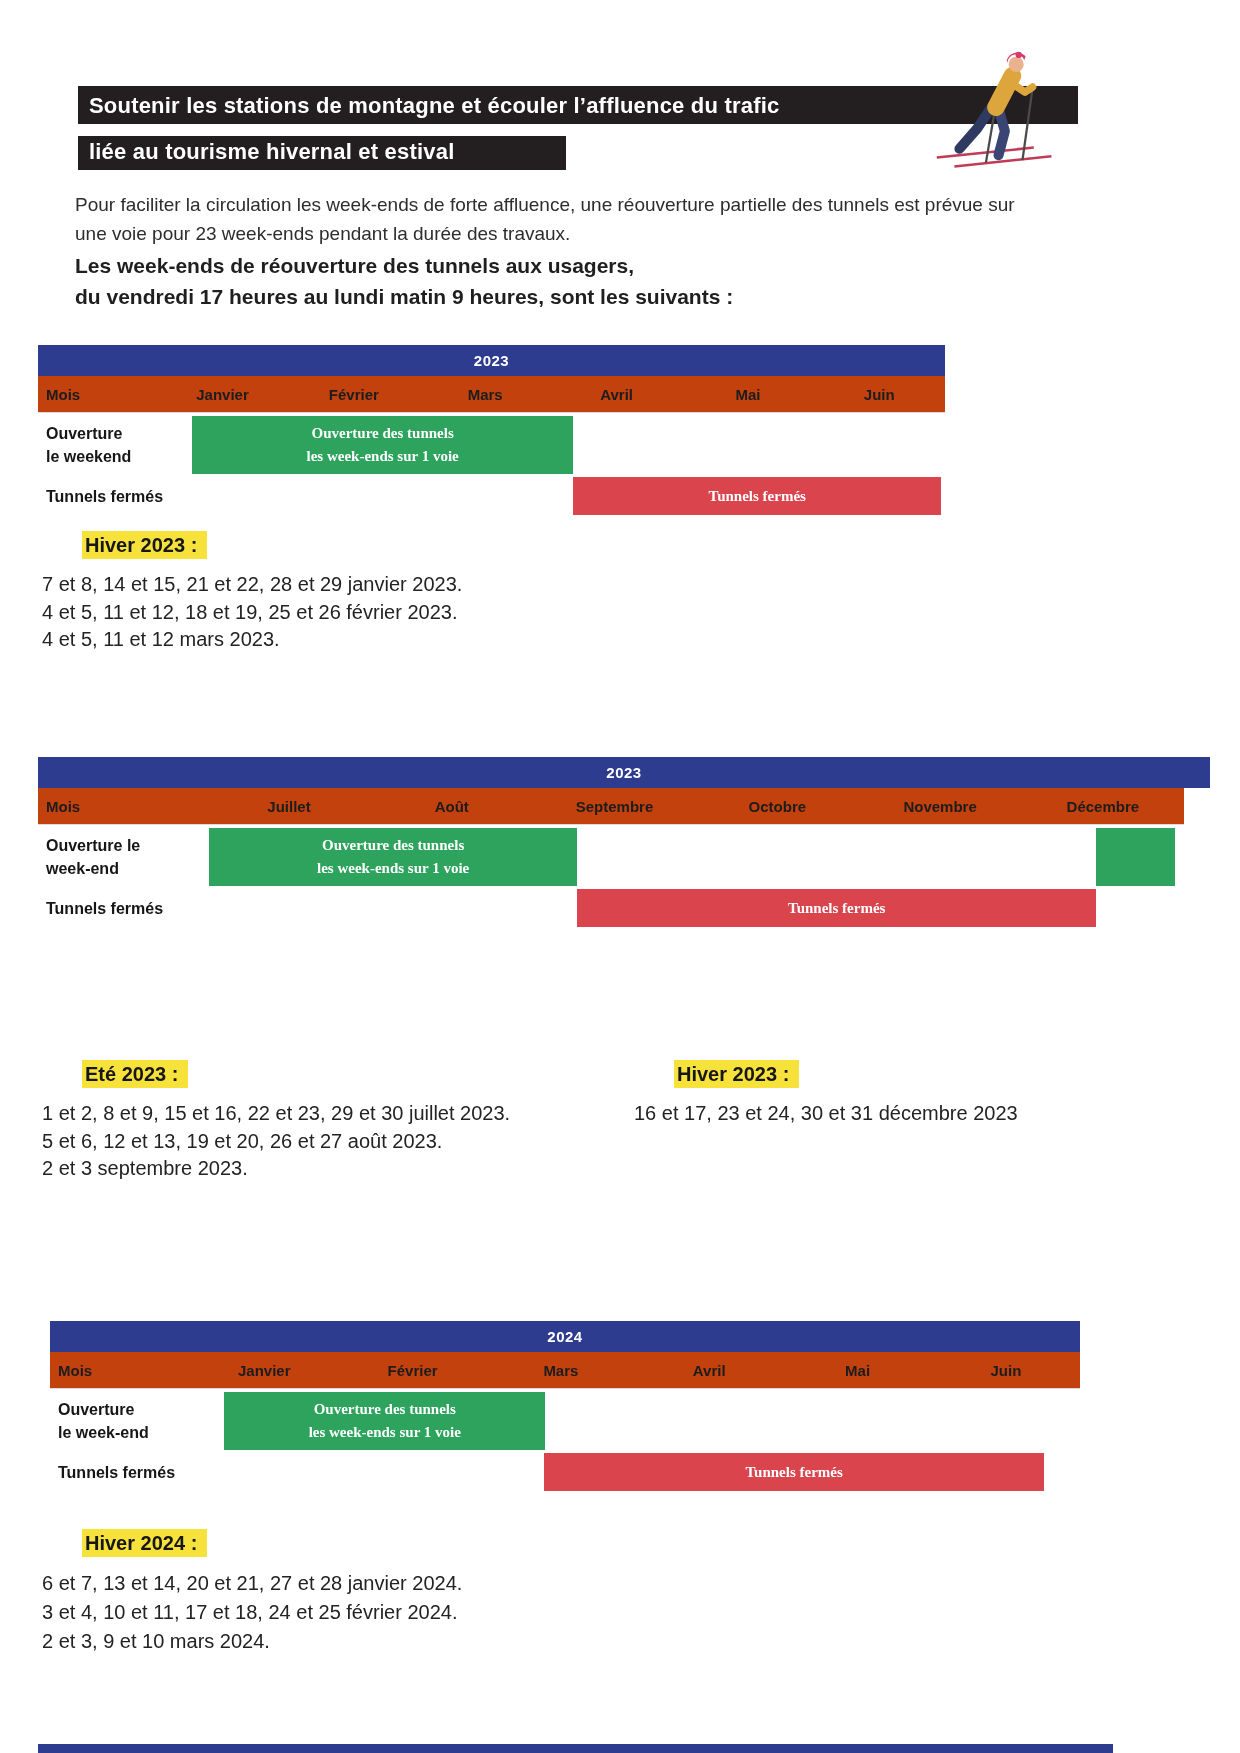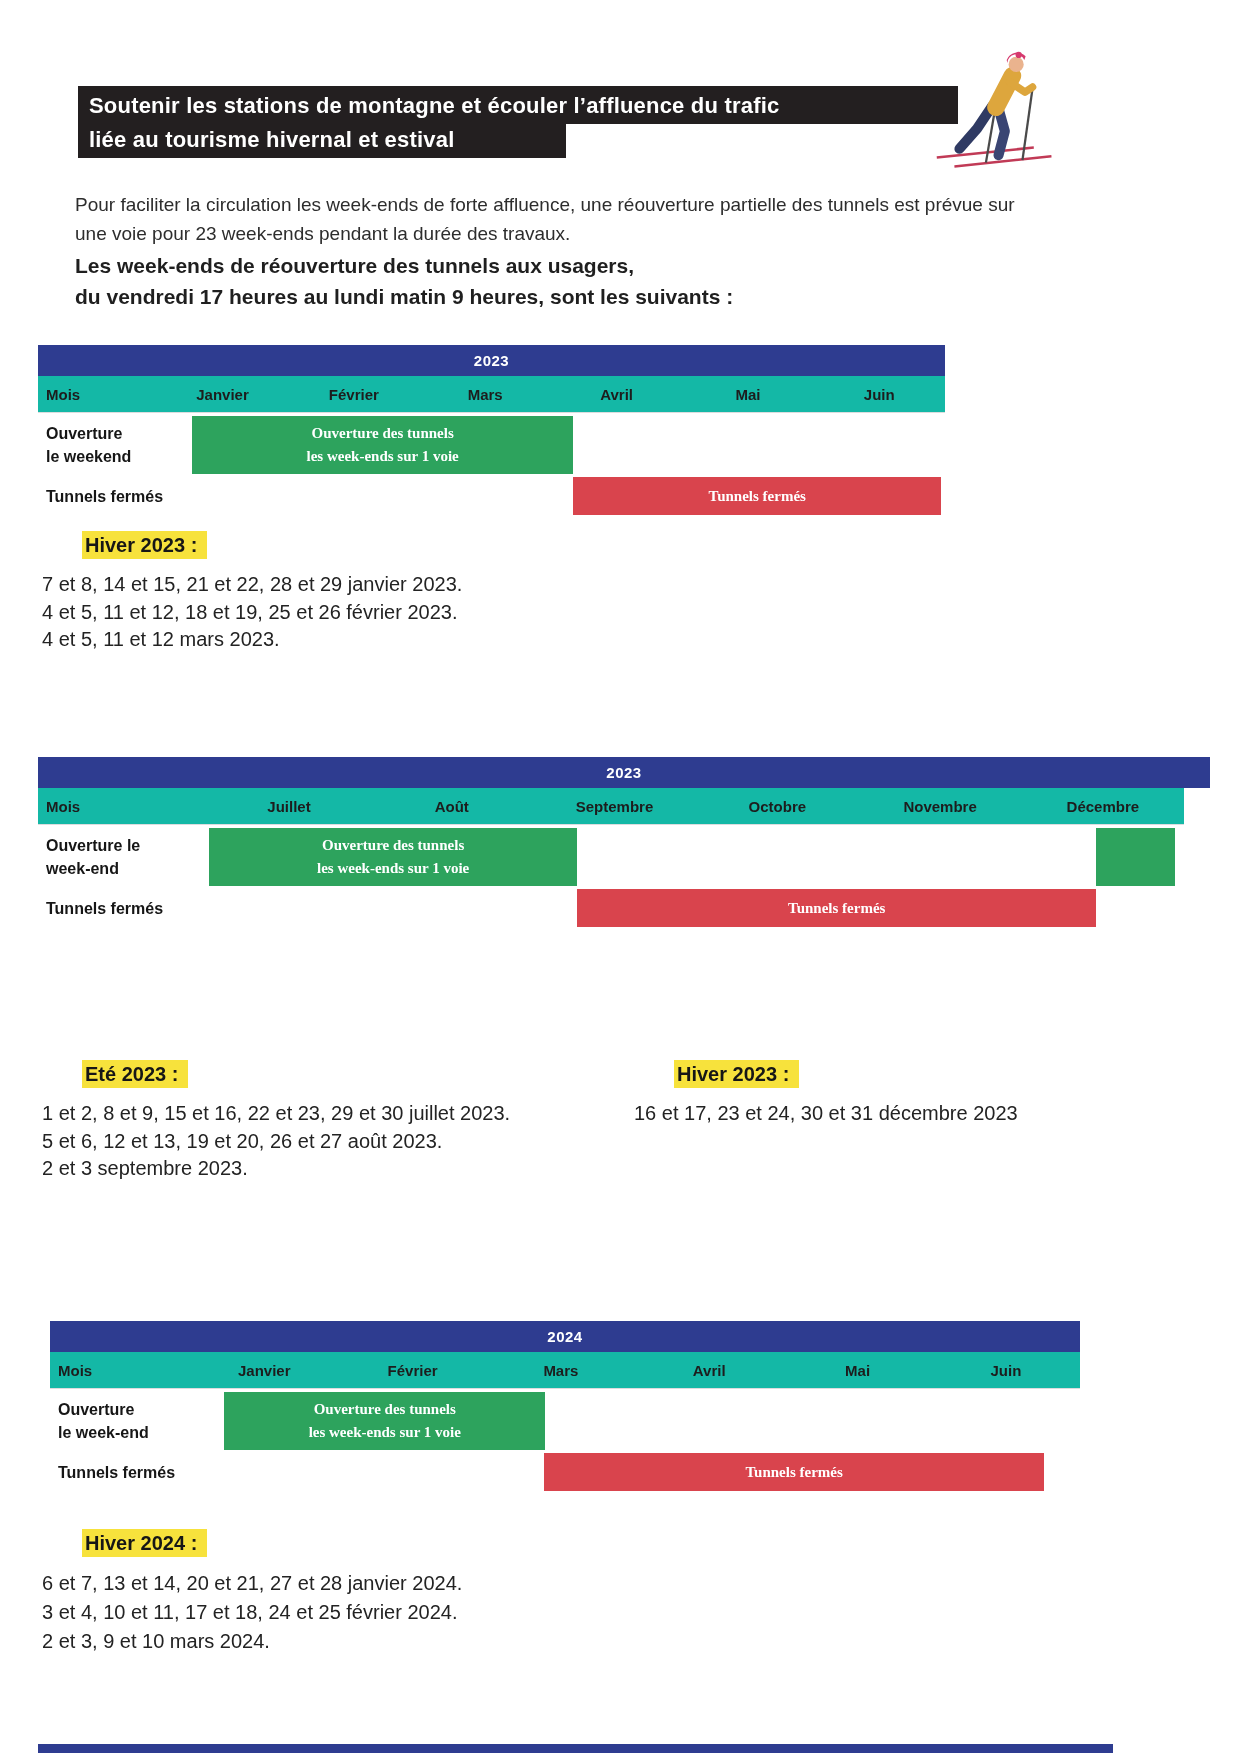--- a/index.html
+++ b/index.html
@@ -7,41 +7,41 @@
   .page {
     position:relative; width:1240px; height:1753px;
     background:#ffffff; overflow:hidden;
     font-family:"Liberation Sans", sans-serif;
   }
 
   
   .banner { position:absolute; left:78px; top:86px; }
   .banner-line { background:#231f20; color:#fff; font-weight:bold; font-size:22px;
                  padding-left:11px; display:block; letter-spacing:.2px; }
-  .banner-line1 { width:880px; height:38px; line-height:40px; }
-  .banner-line2 { width:488px; height:34px; line-height:32px; }
+  .banner-line1 { width:1000px; height:38px; line-height:40px; }
+  .banner-line2 { width:488px; height:34px; line-height:32px;margin-top:12px; }
 
   
   .skier { position:absolute; left:932px; top:48px; width:128px; height:126px; }
 
   
   .intro-par { position:absolute; left:75px; top:190px; width:955px;
                font-size:19px; line-height:29px; color:#2d2d2d; }
   .lead { position:absolute; left:75px; top:250px; font-size:21px; font-weight:bold;
           line-height:31px; color:#1f1f1f; }
 
   
   .chart { position:absolute; }
   .chart1 { left:38px; top:345px;  width:907px;  }
   .chart2 { left:38px; top:757px;  width:1172px; }
   .chart3 { left:50px; top:1321px; width:1030px; }
 
   .year-bar { height:31px; line-height:31px; text-align:center; color:#fff;
               font-weight:bold; font-size:15px; letter-spacing:.5px; }
-  .month-row { position:relative; height:37px; background:#14b8a6;
+  .month-row { position:relative; height:37px; background:#c2410c;
                border-bottom:1px solid #dcdcde; display:flex; align-items:center; }
   .chart2 .month-row { width:97.8%; }
   .mois { position:absolute; left:8px; font-weight:bold; font-size:15px; color:#1d1d1d; }
   .months { display:flex; flex:1; }
   .chart1 .months { margin-left:13.1%; }
   .chart2 .months { margin-left:14.8%; }
   .chart3 .months { margin-left:13.6%; }
   .month { flex:1; text-align:center; font-weight:bold; font-size:15px; color:#1d1d1d; }
 
   .grow { position:relative; margin-top:3px; }

